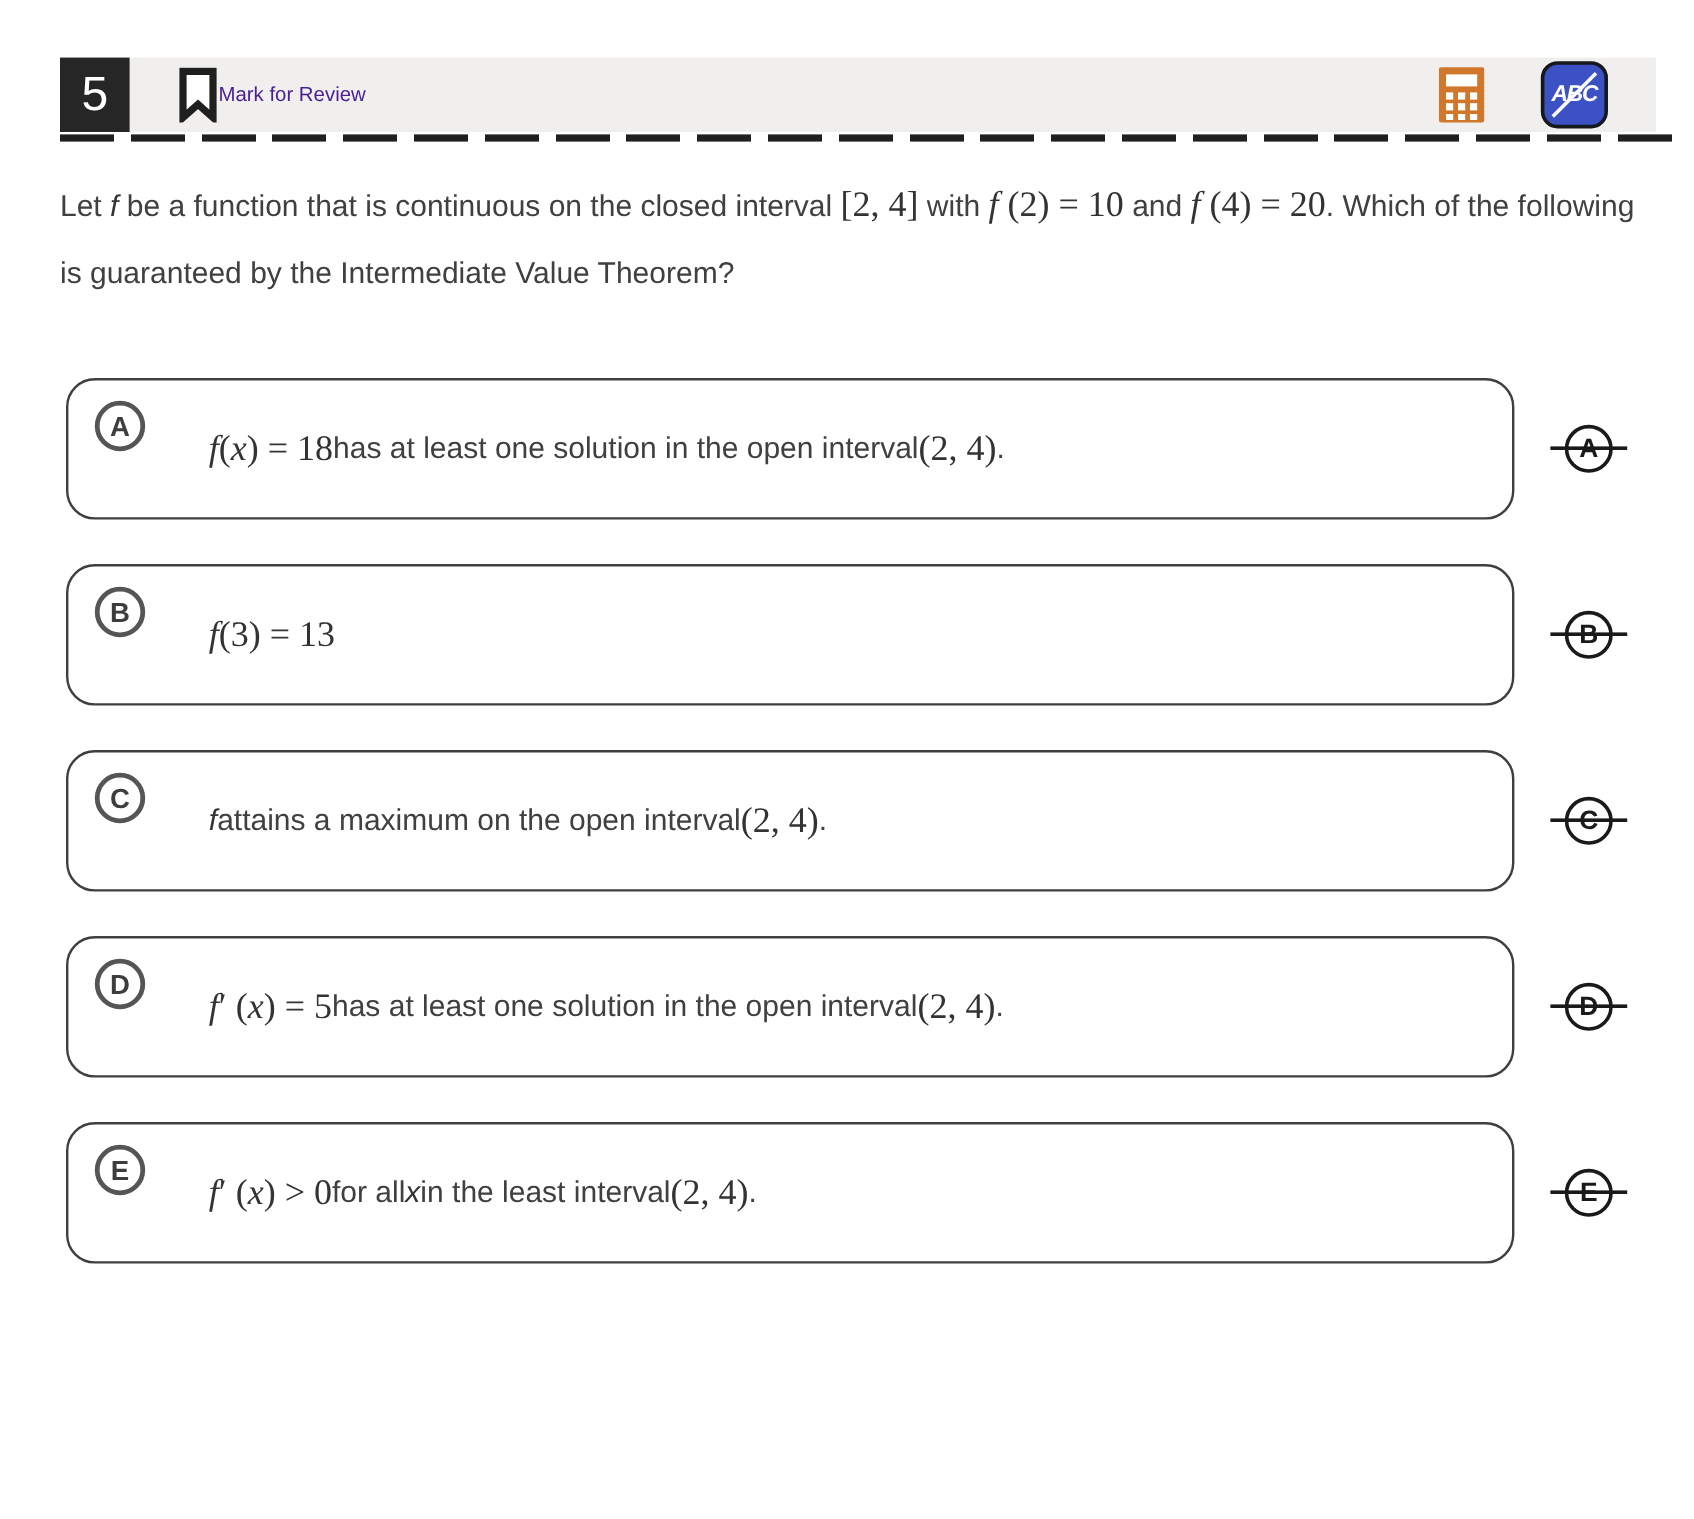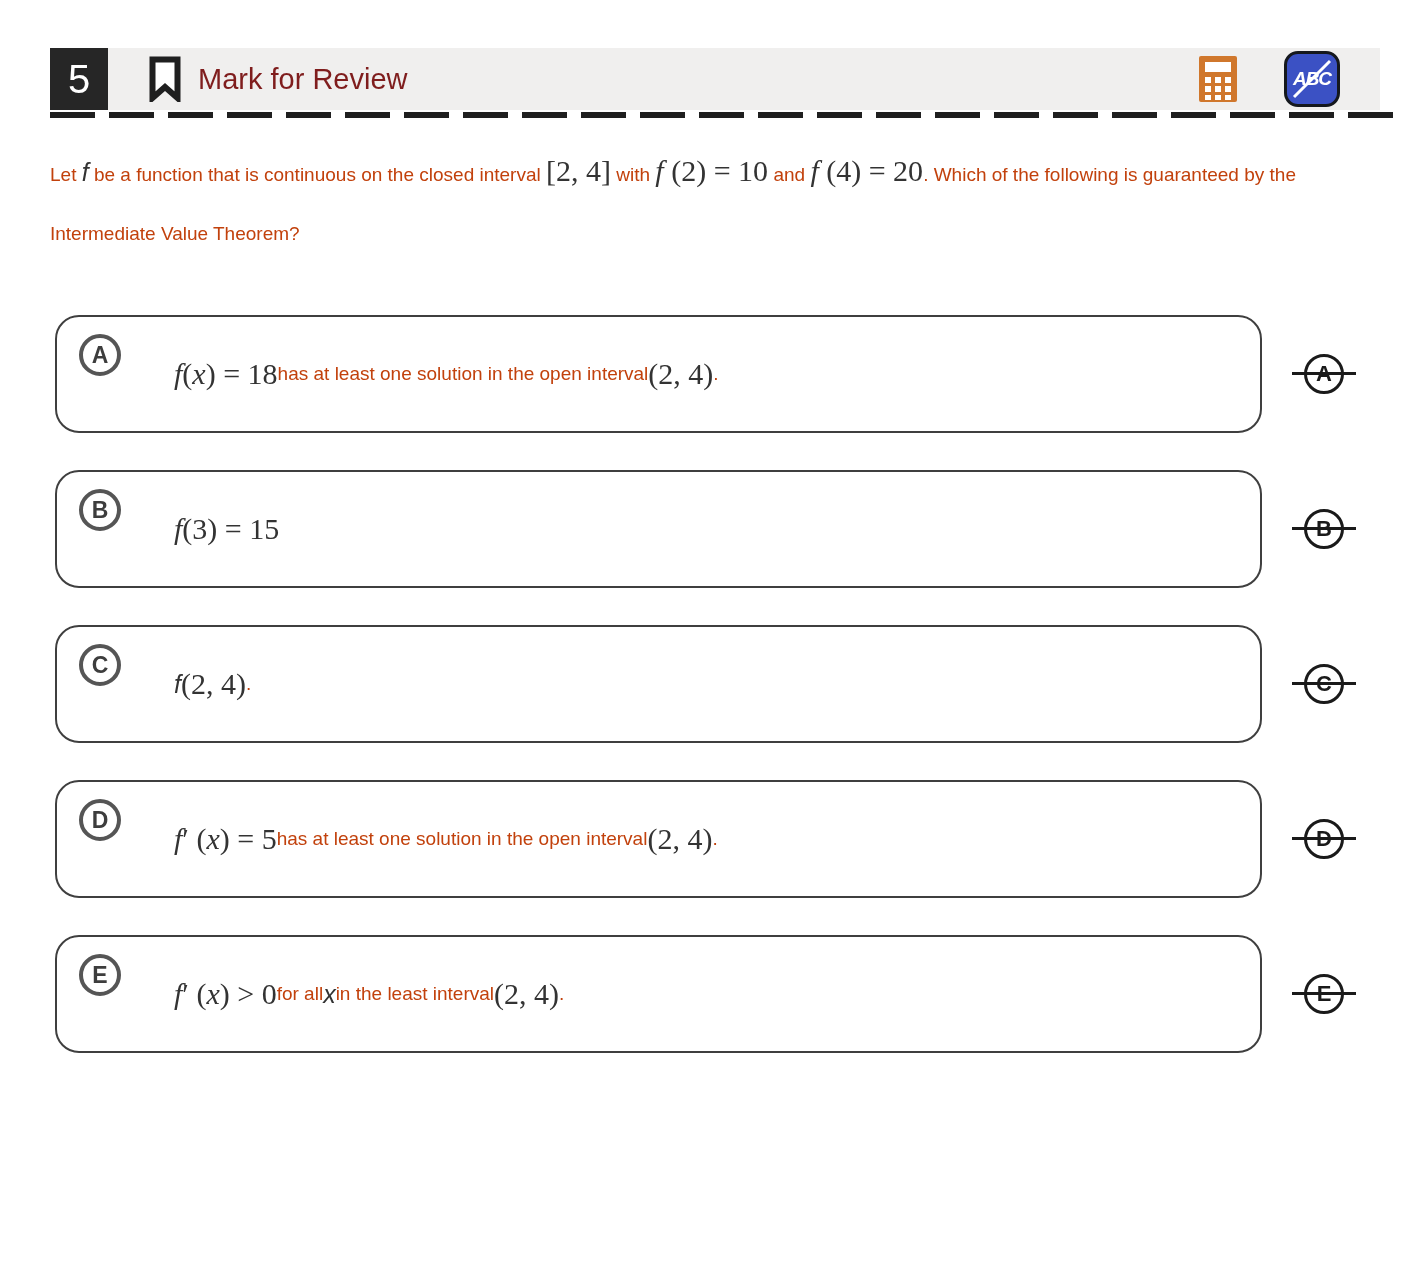--- a/index.html
+++ b/index.html
@@ -14,21 +14,21 @@
   }
   .qnum-box {
     width:58px; height:62px; background:#262626; color:#fff;
     display:flex; align-items:center; justify-content:center;
     font-size:40px; font-weight:500; flex:none;
   }
   .mark-review {
     display:flex; align-items:center; margin-left:40px; cursor:pointer;
   }
   .bookmark-wrap { width:34px; height:46px; display:flex; align-items:center; }
-  .mark-review-label { margin-left:16px; font-size:29px; color:#7f1d1d; }
+  .mark-review-label { font-size:17px; color:#4c1d95; }
   .header-spacer { flex:1; }
   .calc-btn { width:38px; height:48px; margin-right:47px; cursor:pointer; flex:none; }
   .abc-btn {
     position:relative; width:56px; height:56px; margin-right:40px; flex:none;
     background:#3b51c4; border:3px solid #15181d; border-radius:14px;
     display:flex; align-items:center; justify-content:center; cursor:pointer;
   }
   .abc-label {
     color:#fff; font-weight:800; font-size:19px; letter-spacing:-1px;
     font-style:italic; position:relative; z-index:1;
@@ -41,21 +41,21 @@
     background:repeating-linear-gradient(90deg,#1f1f1f 0 45px,transparent 45px 59px);
   }
 
   
   .question {
     position:absolute; left:50px; top:143px; width:1322px;
     font-size:25px; line-height:56px; color:#333;
   }
 
   
-  .tx { font-family:"Liberation Sans",sans-serif; font-size:19px; color:#c2410c;text-align:right; }
+  .tx { font-family:"Liberation Sans",sans-serif; font-size:25px; color:#404040;text-align:right; }
   .si { font-family:"Liberation Sans",sans-serif; font-size:25px; font-style:italic; color:#333; }
   .mn { font-family:"Liberation Serif",serif; font-size:30px; color:#333; }
   .mi { font-family:"Liberation Serif",serif; font-size:30px; font-style:italic; color:#333; }
 
   
   .answer-box {
     position:absolute; left:55px; width:1207px; height:118px;
     border:2px solid #3f3f3f; border-radius:24px; background:#fff; cursor:pointer;
   }
   .answer-letter {
@@ -142,28 +142,29 @@
         <span class="tx"> has at least one solution in the open interval </span>
         <span class="mn">(2, 4)</span>
         <span class="tx">.</span>
     </div>
   </div>
 
   <div class="answer-box" style="top:470px;">
     <div class="answer-letter">B</div>
     <div class="answer-text">
       <span class="mi">f</span>
-        <span class="mn"> (3) = 15</span>
+        <span class="mn"> (3) = 13</span>
     </div>
   </div>
 
   <div class="answer-box" style="top:625px;">
     <div class="answer-letter">C</div>
     <div class="answer-text">
       <span class="si">f</span>
+        <span class="tx"> attains a maximum on the open interval </span>
         <span class="mn">(2, 4)</span>
         <span class="tx">.</span>
     </div>
   </div>
 
   <div class="answer-box" style="top:780px;">
     <div class="answer-letter">D</div>
     <div class="answer-text">
       <span class="mi">f</span>
         <span class="mn">′ (</span>

